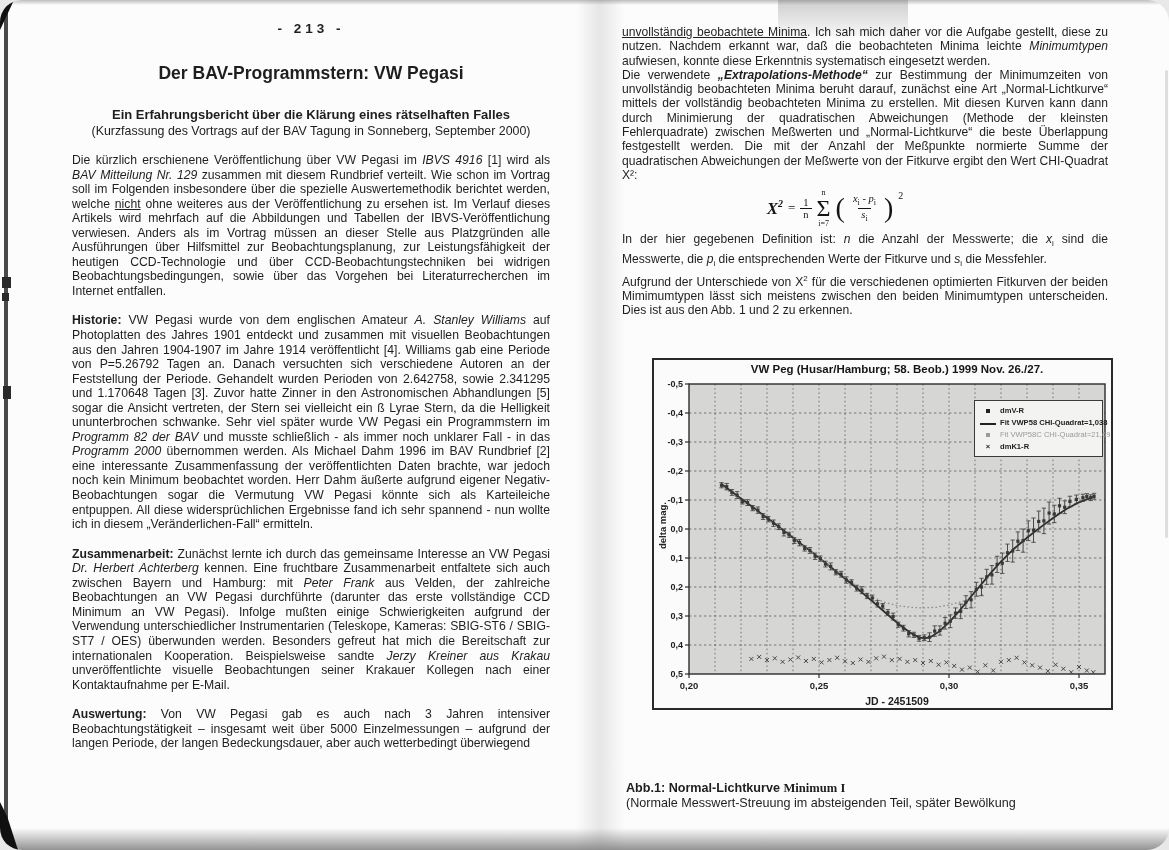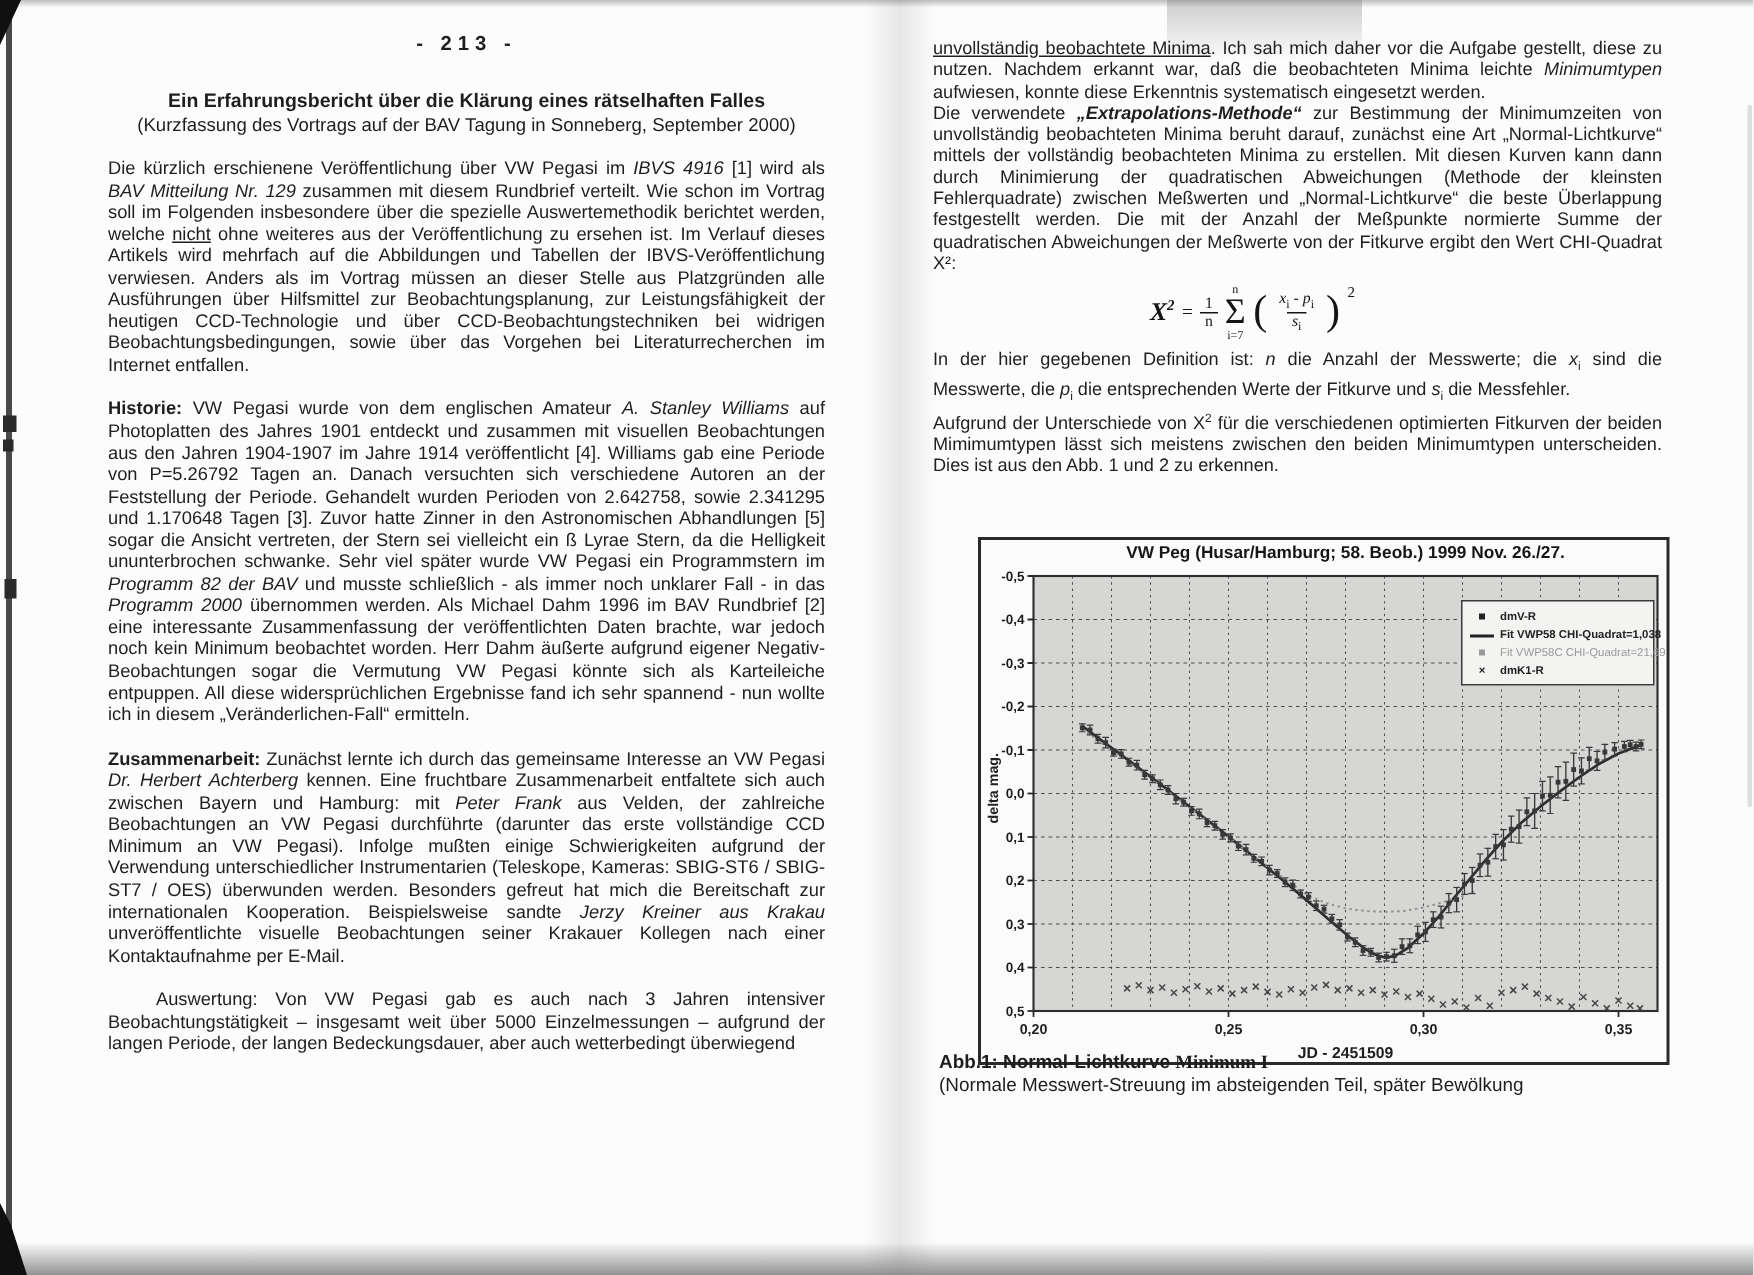--- a/index.html
+++ b/index.html
@@ -1,17 +1,17 @@
 <!DOCTYPE html>
 <html><head>
 <meta charset="utf-8">
 <style>
   html,body{margin:0;padding:0;background:#e8e8e8;}
   .scan{position:relative;width:1169px;height:850px;background:#fcfcfc;overflow:hidden;
-        font-family:"Liberation Sans",sans-serif;color:#1e1e1e;}
+        font-family:"Liberation Sans",sans-serif;color:#1e1e1e;border-radius:22px;}
   
   .art{position:absolute;pointer-events:none;}
   .art-top{left:0;top:0;width:100%;height:5px;background:linear-gradient(#bdbdbd,rgba(240,240,240,0));}
   .art-top-streak{left:778px;top:0;width:130px;height:40px;
       background:linear-gradient(to bottom,rgba(130,130,130,.38),rgba(130,130,130,0));}
   .art-bottom{left:0;bottom:0;width:100%;height:22px;
       background:linear-gradient(to bottom,rgba(150,150,150,0),rgba(128,128,128,.85));}
   .art-left-line{left:4px;top:0;width:4px;height:100%;background:#1b1b1b;opacity:.8;}
   .art-corner-tl{left:0;top:0;width:14px;height:30px;background:#101010;
       clip-path:polygon(0 0,100% 0,55% 45%,0 100%);}
@@ -57,21 +57,21 @@
                font-weight:bold;font-size:11.5px;color:#161616;}
   .chart-ylabel{position:absolute;left:-15px;top:160px;transform:rotate(-90deg);
                 font-weight:bold;font-size:9.5px;color:#222;}
   .legend{position:absolute;left:320px;top:40px;width:129px;background:#f3f3f2;
           border:1.5px solid #3a3a3a;padding:4px 3px 3px 5px;box-sizing:border-box;}
   .legend-row{display:flex;align-items:center;gap:4px;font-size:7.6px;line-height:12px;white-space:nowrap;}
   .lg-sym{display:inline-block;width:16px;text-align:center;flex:none;}
   .lg-dot{display:inline-block;width:4px;height:4px;margin:0 6px;}
   .lg-line{display:inline-block;width:16px;height:2px;}
   
-  .caption{position:absolute;left:4px;top:688px;width:482px;font-size:12.6px;line-height:15.5px;}
+  .caption{position:absolute;left:4px;top:768px;width:482px;font-size:12.6px;line-height:15.5px;}
   .cap-b{font-weight:bold;}
   .cap-serif{font-family:"Liberation Serif",serif;font-weight:bold;}
   sub{font-size:8px;}
   sup{font-size:8px;}
 </style>
 </head>
 <body>
 
 <div class="scan">
 
@@ -82,26 +82,27 @@
   <div class="art art-left-line"></div>
   <div class="art art-corner-tl"></div>
   <div class="art art-corner-bl"></div>
   <div class="art art-dash1"></div>
   <div class="art art-dash2"></div>
   <div class="art art-dash3"></div>
   <div class="art art-right"></div>
 
   <div class="page page-left">
     <p class="pageno">- 213 -</p>
+    <h1 class="title">Der BAV-Programmstern: VW Pegasi</h1>
     <p class="subtitle">Ein Erfahrungsbericht über die Klärung eines rätselhaften Falles</p>
     <p class="subtitle2">(Kurzfassung des Vortrags auf der BAV Tagung in Sonneberg, September 2000)</p>
     <p class="para"><span>Die kürzlich erschienene Veröffentlichung über VW Pegasi im </span><span style="font-style: italic;">IBVS 4916</span><span> [1] wird als </span><span style="font-style: italic;">BAV Mitteilung Nr. 129</span><span> zusammen mit diesem Rundbrief verteilt. Wie schon im Vortrag soll im Folgenden insbesondere über die spezielle Auswertemethodik berichtet werden, welche </span><span style="text-decoration: underline;">nicht</span><span> ohne weiteres aus der Veröffentlichung zu ersehen ist. Im Verlauf dieses Artikels wird mehrfach auf die Abbildungen und Tabellen der IBVS-Veröffentlichung verwiesen. Anders als im Vortrag müssen an dieser Stelle aus Platzgründen alle Ausführungen über Hilfsmittel zur Beobachtungsplanung, zur Leistungsfähigkeit der heutigen CCD-Technologie und über CCD-Beobachtungstechniken bei widrigen Beobachtungsbedingungen, sowie über das Vorgehen bei Literaturrecherchen im Internet entfallen.</span></p>
     <p class="para"><span style="font-weight: bold;">Historie: </span><span>VW Pegasi wurde von dem englischen Amateur </span><span style="font-style: italic;">A. Stanley Williams</span><span> auf Photoplatten des Jahres 1901 entdeckt und zusammen mit visuellen Beobachtungen aus den Jahren 1904-1907 im Jahre 1914 veröffentlicht [4]. Williams gab eine Periode von P=5.26792 Tagen an. Danach versuchten sich verschiedene Autoren an der Feststellung der Periode. Gehandelt wurden Perioden von 2.642758, sowie 2.341295 und 1.170648 Tagen [3]. Zuvor hatte Zinner in den Astronomischen Abhandlungen [5] sogar die Ansicht vertreten, der Stern sei vielleicht ein ß Lyrae Stern, da die Helligkeit ununterbrochen schwanke. Sehr viel später wurde VW Pegasi ein Programmstern im </span><span style="font-style: italic;">Programm 82 der BAV</span><span> und musste schließlich - als immer noch unklarer Fall - in das </span><span style="font-style: italic;">Programm 2000</span><span> übernommen werden. Als Michael Dahm 1996 im BAV Rundbrief [2] eine interessante Zusammenfassung der veröffentlichten Daten brachte, war jedoch noch kein Minimum beobachtet worden. Herr Dahm äußerte aufgrund eigener Negativ-Beobachtungen sogar die Vermutung VW Pegasi könnte sich als Karteileiche entpuppen. All diese widersprüchlichen Ergebnisse fand ich sehr spannend - nun wollte ich in diesem „Veränderlichen-Fall“ ermitteln.</span></p>
     <p class="para"><span style="font-weight: bold;">Zusammenarbeit: </span><span>Zunächst lernte ich durch das gemeinsame Interesse an VW Pegasi </span><span style="font-style: italic;">Dr. Herbert Achterberg</span><span> kennen. Eine fruchtbare Zusammenarbeit entfaltete sich auch zwischen Bayern und Hamburg: mit </span><span style="font-style: italic;">Peter Frank</span><span> aus Velden, der zahlreiche Beobachtungen an VW Pegasi durchführte (darunter das erste vollständige CCD Minimum an VW Pegasi). Infolge mußten einige Schwierigkeiten aufgrund der Verwendung unterschiedlicher Instrumentarien (Teleskope, Kameras: SBIG-ST6 / SBIG-ST7 / OES) überwunden werden. Besonders gefreut hat mich die Bereitschaft zur internationalen Kooperation. Beispielsweise sandte </span><span style="font-style: italic;">Jerzy Kreiner aus Krakau</span><span> unveröffentlichte visuelle Beobachtungen seiner Krakauer Kollegen nach einer Kontaktaufnahme per E-Mail.</span></p>
-    <p class="para"><span style="font-weight: normal; margin-left: 32px;">Auswertung: </span><span>Von VW Pegasi gab es auch nach 3 Jahren intensiver Beobachtungstätigkeit – insgesamt weit über 5000 Einzelmessungen – aufgrund der langen Periode, der langen Bedeckungsdauer, aber auch wetterbedingt überwiegend</span></p>
+    <p class="para"><span style="font-weight: bold;">Auswertung: </span><span>Von VW Pegasi gab es auch nach 3 Jahren intensiver Beobachtungstätigkeit – insgesamt weit über 5000 Einzelmessungen – aufgrund der langen Periode, der langen Bedeckungsdauer, aber auch wetterbedingt überwiegend</span></p>
   </div>
 
   <div class="page page-right">
     <p class="para first"><span style="text-decoration: underline;">unvollständig beobachtete Minima</span><span>. Ich sah mich daher vor die Aufgabe gestellt, diese zu nutzen. Nachdem erkannt war, daß die beobachteten Minima leichte </span><span style="font-style: italic;">Minimumtypen</span><span> aufwiesen, konnte diese Erkenntnis systematisch eingesetzt werden.</span></p>
     <p class="para" style="margin-top:0;"><span>Die verwendete </span><span style="font-weight: bold; font-style: italic;">„Extrapolations-Methode“</span><span> zur Bestimmung der Minimumzeiten von unvollständig beobachteten Minima beruht darauf, zunächst eine Art „Normal-Lichtkurve“ mittels der vollständig beobachteten Minima zu erstellen. Mit diesen Kurven kann dann durch Minimierung der quadratischen Abweichungen (Methode der kleinsten Fehlerquadrate) zwischen Meßwerten und „Normal-Lichtkurve“ die beste Überlappung festgestellt werden. Die mit der Anzahl der Meßpunkte normierte Summe der quadratischen Abweichungen der Meßwerte von der Fitkurve ergibt den Wert CHI-Quadrat X²:</span></p>
 
     <div class="formula">
       <span class="f-x"><span>X</span><sup>2</sup></span>
       <span class="f-eq">=</span>
       <span class="frac">

